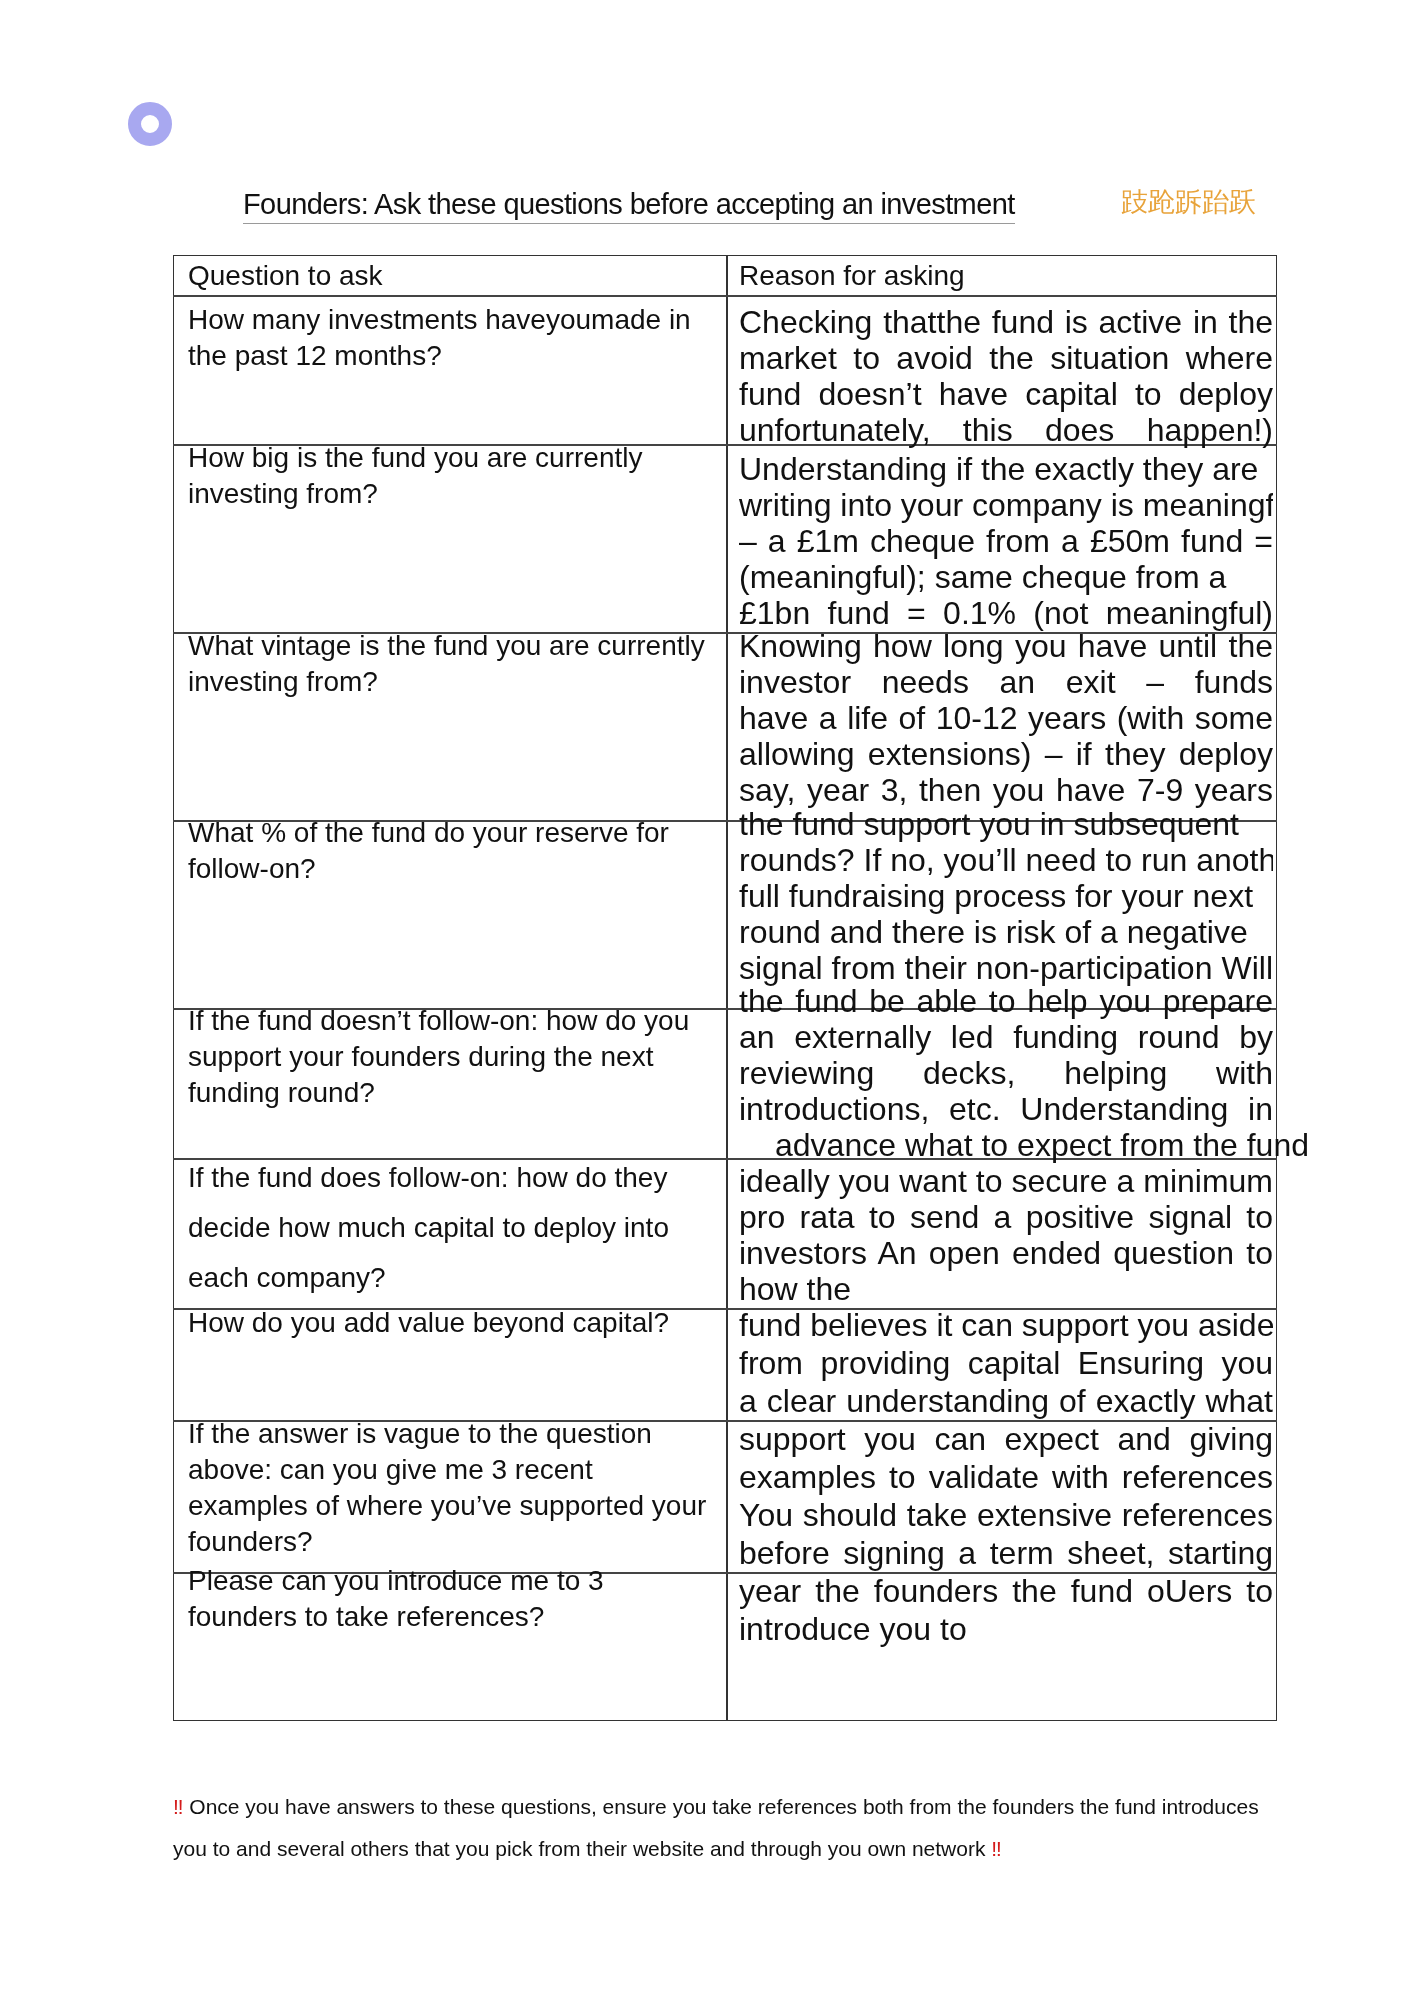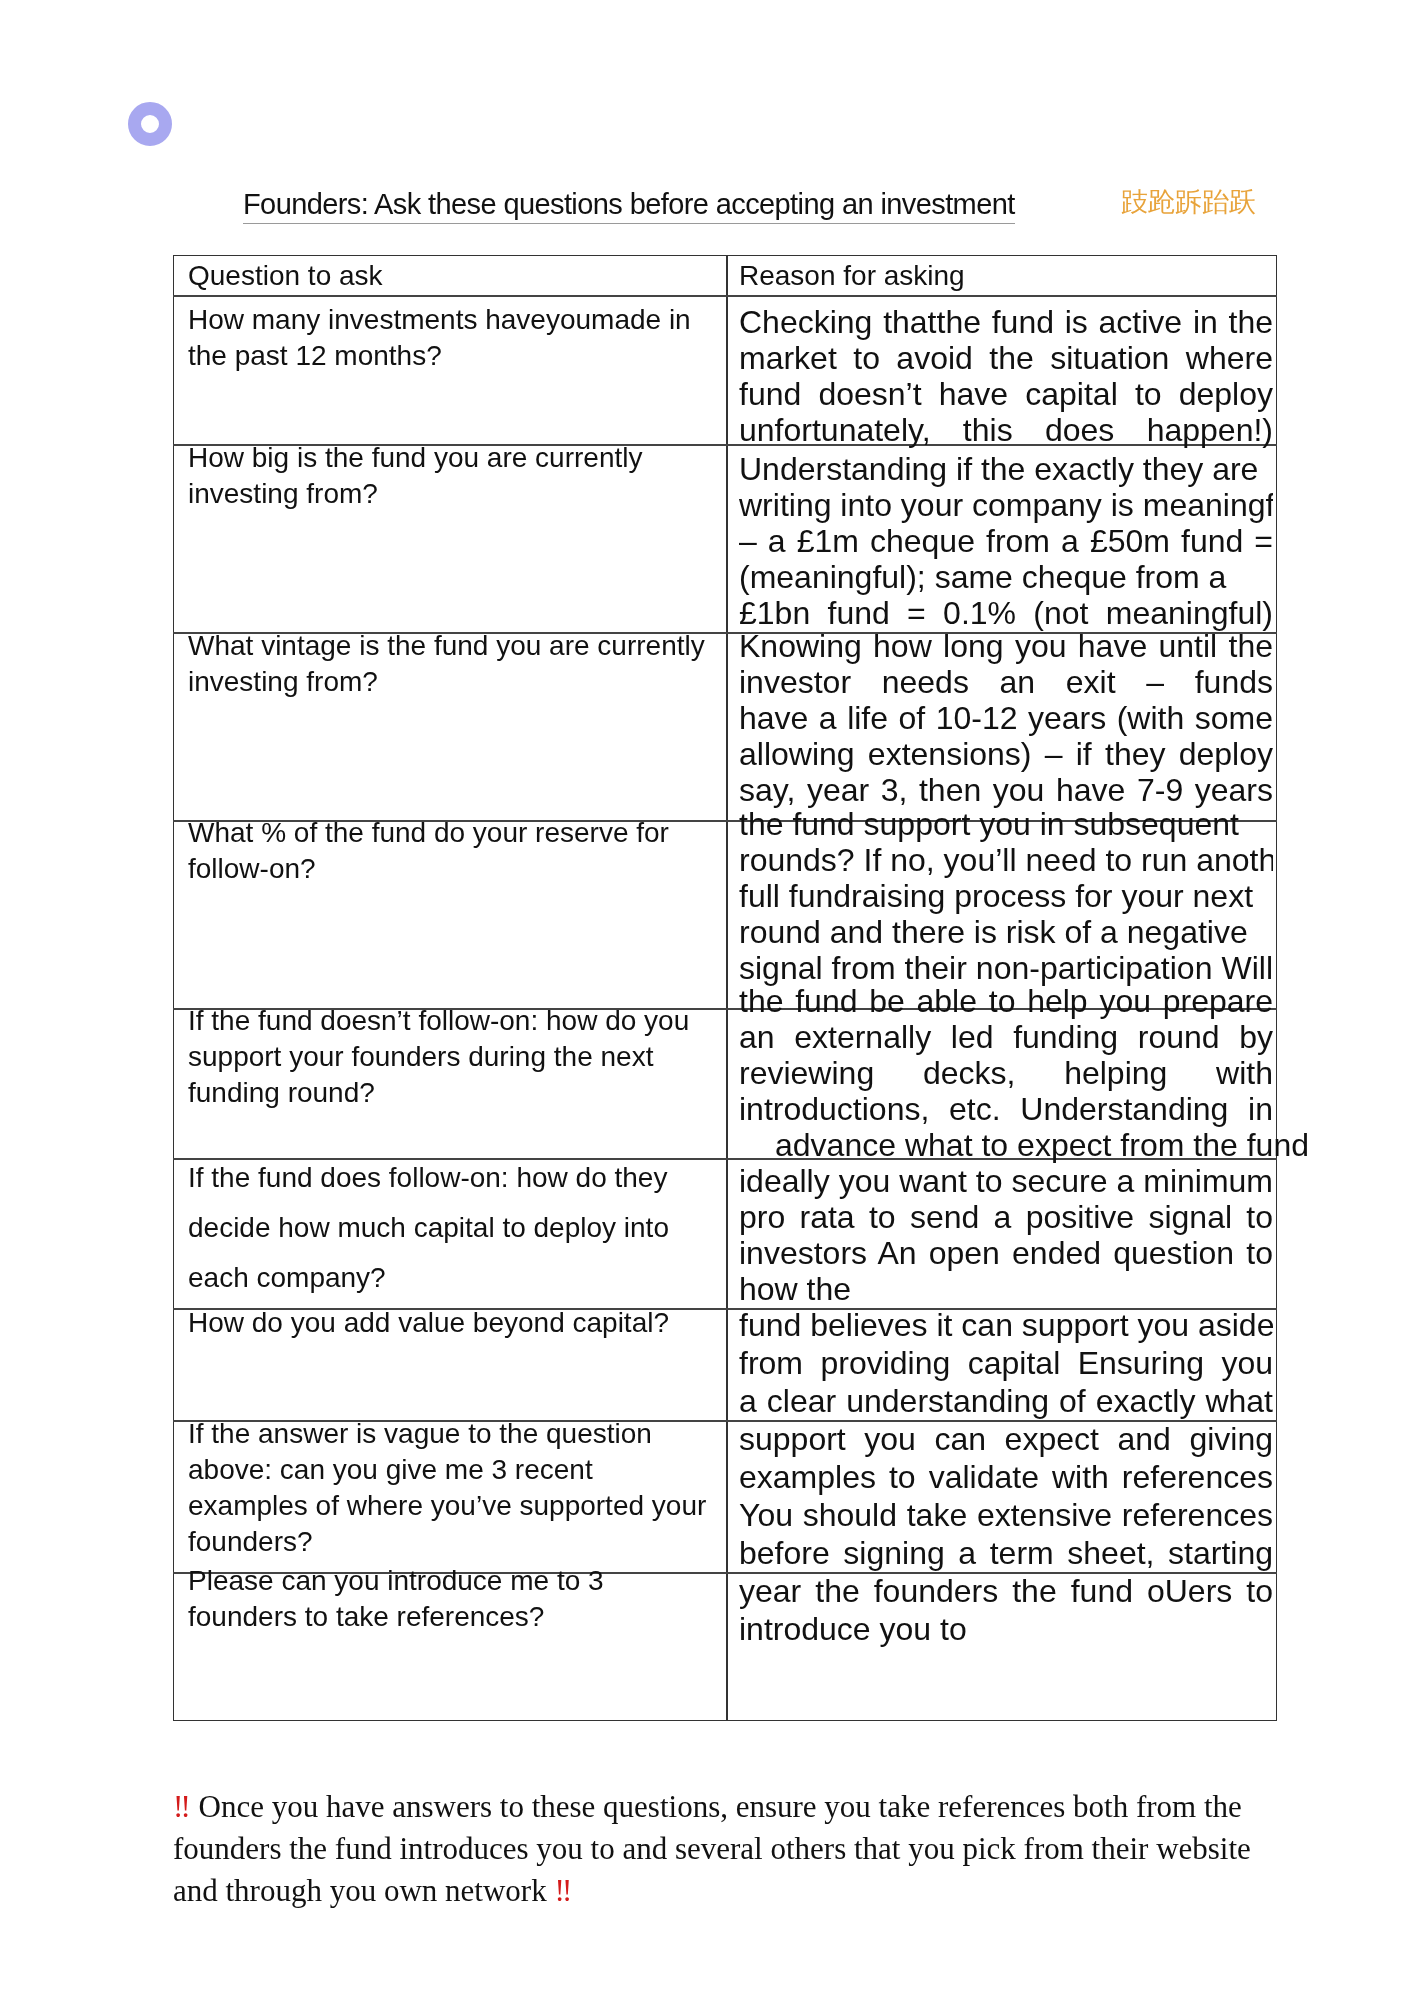--- a/index.html
+++ b/index.html
@@ -12,21 +12,21 @@
            border-bottom: 1px solid #9a9a9a; padding-bottom: 2px; }
   .title-cjk { position: absolute; left: 1121px; top: 184px; font-size: 27px; color: #e8a33a; font-family: "DejaVu Sans", sans-serif; }
   .table { position: absolute; left: 173px; top: 255px; width: 1104px; height: 1466px; border: 1.5px solid #333; box-sizing: border-box; }
   .vline { position: absolute; left: 726px; top: 255px; width: 1.5px; height: 1466px; background: #333; }
   .hline { position: absolute; left: 173px; width: 1104px; height: 1.5px; background: #444; }
   .cell-text { position: absolute; font-size: 28px; line-height: 36px; font-family: "Liberation Sans", sans-serif; color: #111; }
   .qcell { left: 188px; width: 530px; }
   .rline { position: absolute; left: 739px; width: 534px; font-size: 32px; line-height: 36px; font-family: "Liberation Sans", sans-serif;
            white-space: nowrap; overflow: hidden; color: #111; }
   .rline.j { text-align: justify; text-align-last: justify; white-space: normal; height: 36px; }
-  .note { position: absolute; left: 173px; top: 1786px; width: 1120px; font-size: 31px; line-height: 42px; font-family: Liberation Serif, serif; color: #111; }
+  .note { position: absolute; left: 173px; top: 1786px; width: 1120px; font-size: 21px; line-height: 42px; font-family: Liberation Sans, sans-serif; color: #111; }
   .bang { color: #d41b1b; font-weight: normal; }
 </style>
 </head>
 <body>
 
 <div class="logo">
   <div class="logo-ring"></div>
 </div>
 
 <div class="title">Founders: Ask these questions before accepting an investment</div>

